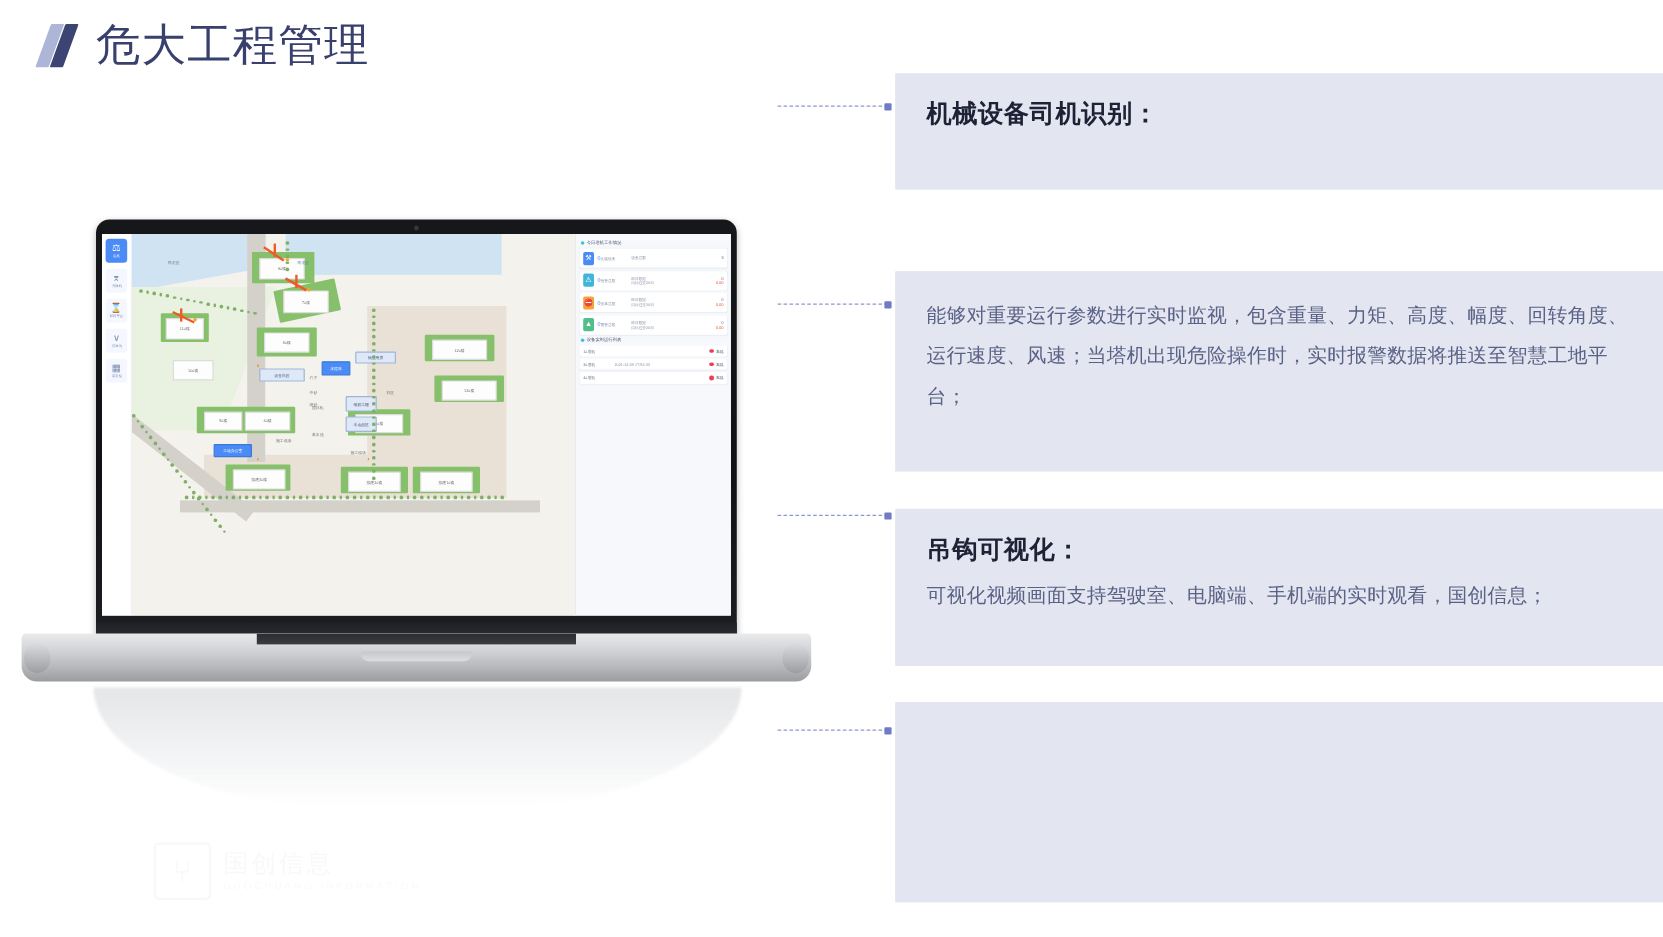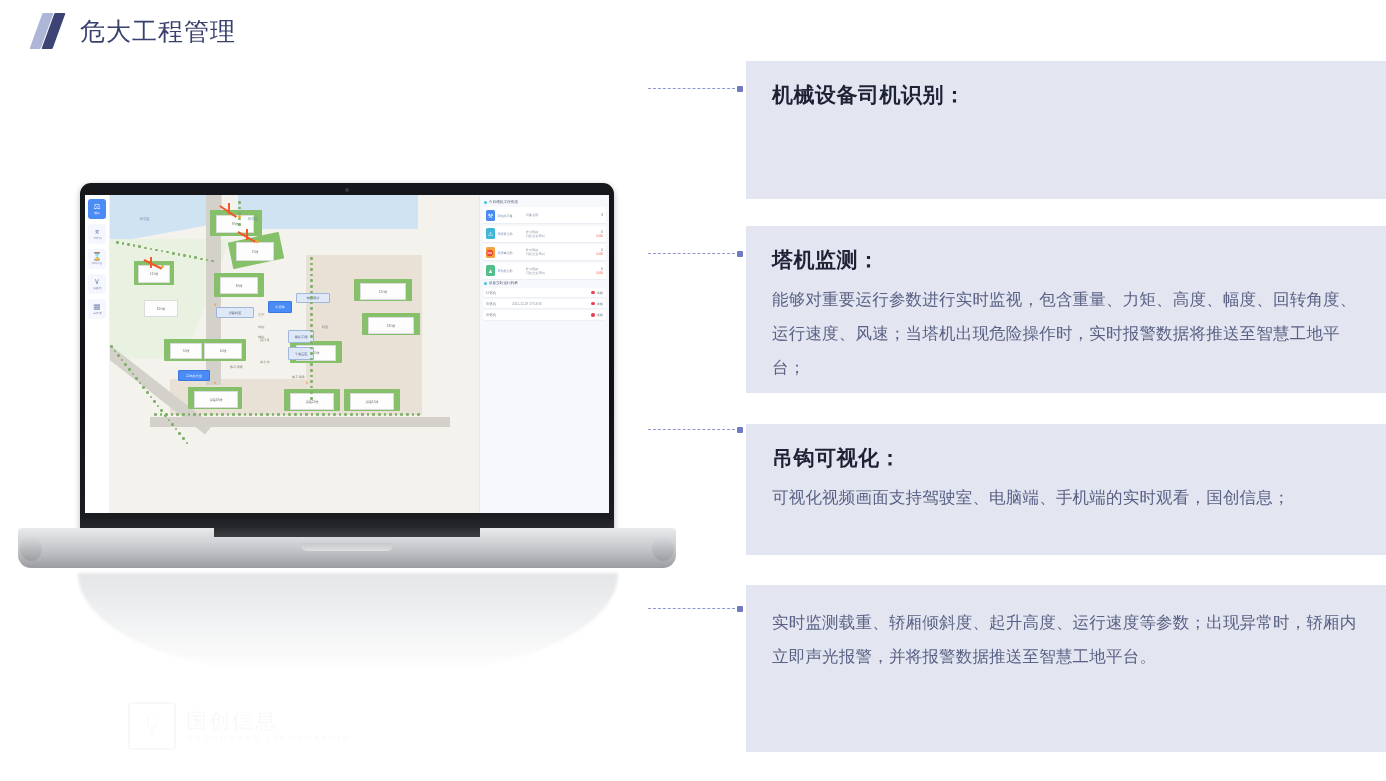--- a/index.html
+++ b/index.html
@@ -15,21 +15,21 @@
     position:absolute;left:36px;top:13px;display:flex;align-items:center;gap:14px;
   }
   .title-mark{position:relative;width:30px;height:36px;}
   .title-mark i{
     position:absolute;top:0;display:block;width:11px;height:36px;
     transform:skewX(-20deg);border-radius:1px;
   }
   .title-mark i.m1{left:0;background:#aeb6d8;}
   .title-mark i.m2{left:12px;background:#3c4473;}
   .title-text{
-    font-size:25px;font-weight:400;color:#39406e;letter-spacing:1px;white-space:nowrap;
+    font-size:37px;font-weight:400;color:#39406e;letter-spacing:1px;white-space:nowrap;
   }
 
   
   .laptop{position:absolute;left:18px;top:183px;width:658px;height:395px;}
   .lid{
     position:absolute;left:62px;top:0;width:534px;height:350px;
     background:linear-gradient(180deg,#16171a 0%,#101114 60%,#1d1e21 100%);
     border-radius:11px 11px 5px 5px;
     box-shadow:0 2px 6px rgba(0,0,0,.28);
   }
@@ -173,21 +173,21 @@
   .card{
     position:absolute;left:746px;width:640px;background:#e3e5f1;
     padding:20px 26px 22px;box-sizing:border-box;
   }
   .card h3{
     margin:0 0 8px;font-size:21px;font-weight:bold;color:#1e2235;letter-spacing:.5px;
   }
   .card p{
     margin:0;font-size:16.5px;line-height:34px;color:#5a6285;letter-spacing:.2px;
   }
-  .c1{top:61px;height:138px;}
+  .c1{top:61px;height:97px;}
   .c2{top:226px;height:167px;}
   .c3{top:424px;height:131px;}
   .c4{top:585px;height:167px;}
 
   
   .conn{position:absolute;height:1px;border-top:1.5px dashed #8d97cd;}
   .conn .endpt{
     position:absolute;right:-3px;top:-3px;width:6px;height:6px;
     background:#6f7cc4;border-radius:1px;
   }
@@ -554,22 +554,20 @@
     <span class="endpt"></span>
   </div>
 <div class="conn k4">
     <span class="endpt"></span>
   </div>
 
 <div class="card c1">
   <h3>机械设备司机识别：</h3>
 </div>
 <div class="card c2">
-  <h3>塔机监测：</h3>
   <p>能够对重要运行参数进行实时监视，包含重量、力矩、高度、幅度、回转角度、运行速度、风速；当塔机出现危险操作时，实时报警数据将推送至智慧工地平台；</p>
 </div>
 <div class="card c3">
   <h3>吊钩可视化：</h3>
   <p>可视化视频画面支持驾驶室、电脑端、手机端的实时观看，国创信息；</p>
 </div>
 <div class="card c4">
-  <p>实时监测载重、轿厢倾斜度、起升高度、运行速度等参数；出现异常时，轿厢内立即声光报警，并将报警数据推送至智慧工地平台。</p>
 </div>
 
 </body></html>

